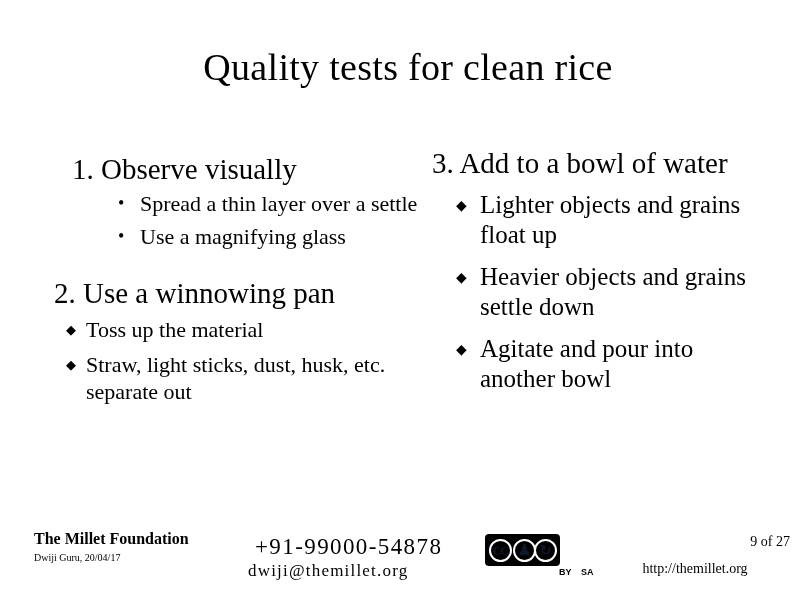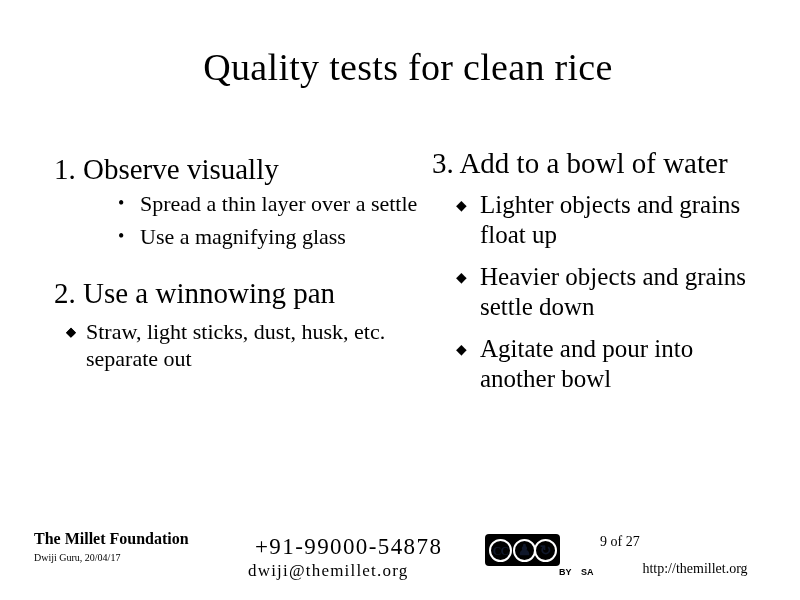--- a/index.html
+++ b/index.html
@@ -40,21 +40,21 @@
     left: 432px;
     top: 146px;
     width: 330px;
   }
   .heading {
     font-family: "Liberation Serif", serif;
     font-size: 29px;
     line-height: 34px;
     margin: 0 0 4px 0;
   }
-  .heading.h-left-1 { margin-left: 6px; }
+  .heading.h-left-1 { margin-left: 24px; }
   .heading.h-left-2 { margin-left: 6px; margin-top: 26px; }
   .heading.h-right-1 { margin-left: 0px; font-size: 29px; }
 
   ul.lvl {
     list-style: none;
     margin: 0;
     padding: 0;
   }
   ul.lvl li {
     position: relative;
@@ -194,21 +194,21 @@
     padding-left: 44px;
   }
   .cc-badge .lbl-by { left: 30px; }
   .cc-badge .lbl-sa { left: 52px; }
 
   .page-num {
     position: absolute;
     left: 600px;
     top: 534px;
     width: 190px;
-    text-align: left;
+    text-align: right;
     font-family: "Liberation Serif", serif;
     font-size: 14px;
   }
   .footer-url {
     position: absolute;
     left: 600px;
     top: 561px;
     width: 190px;
     text-align: center;
     font-family: "Liberation Serif", serif;
@@ -235,20 +235,21 @@
         <span class="bullet">•</span>
         <span>Use a magnifying glass</span>
       </li>
     </ul>
 
     <div class="heading h-left-2">2. Use a winnowing pan</div>
 
     <ul class="lvl sub-b">
       <li>
         <span class="bullet">◆</span>
+        <span>Toss up the material</span>
       </li>
       <li>
         <span class="bullet">◆</span>
         <span>Straw, light sticks, dust, husk, etc. separate out</span>
       </li>
     </ul>
   </div>
 
   <div class="col-right">
 

